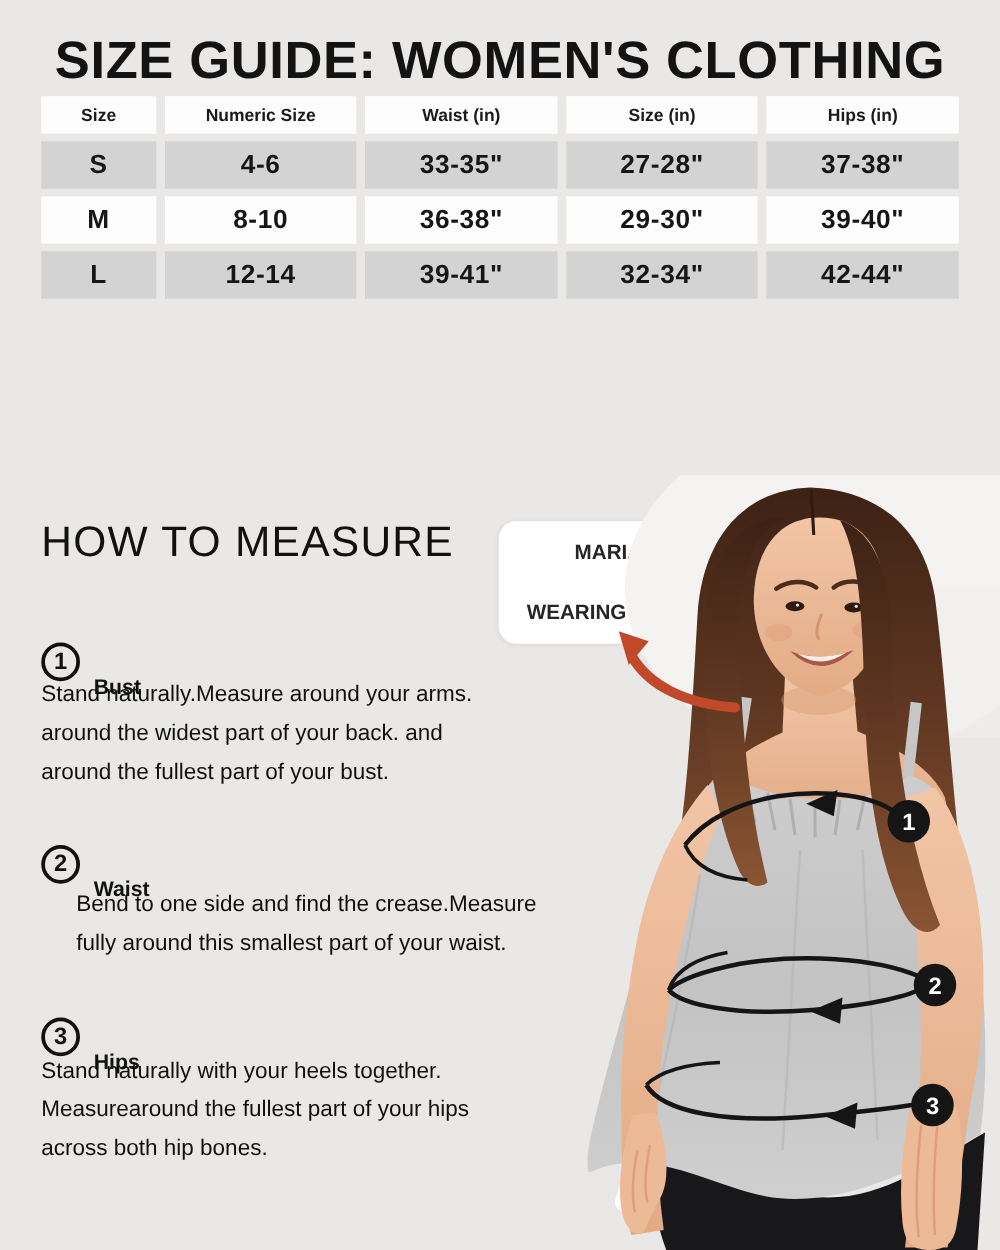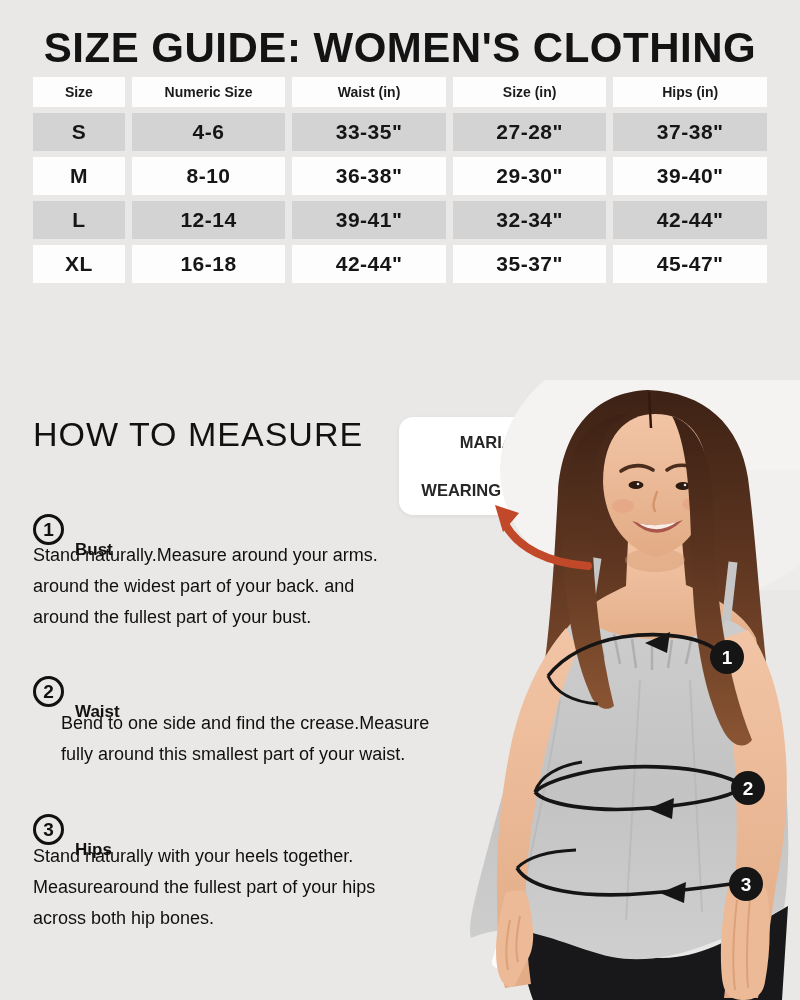--- a/index.html
+++ b/index.html
@@ -88,27 +88,20 @@
     <td>36-38"</td>
     <td>29-30"</td>
     <td>39-40"</td>
   </tr>
   <tr class="gray">
     <td>L</td>
     <td>12-14</td>
     <td>39-41"</td>
     <td>32-34"</td>
     <td>42-44"</td>
-  </tr>
-  <tr class="white">
-    <td>XL</td>
-    <td>16-18</td>
-    <td>42-44"</td>
-    <td>35-37"</td>
-    <td>45-47"</td>
   </tr>
 </tbody>
   </table>
 
 <div class="htm-title">HOW TO MEASURE</div>
 
 <div class="step-head" id="step1-head">
   <span class="step-num">1</span>
   <span class="step-label">Bust</span>
 </div>

